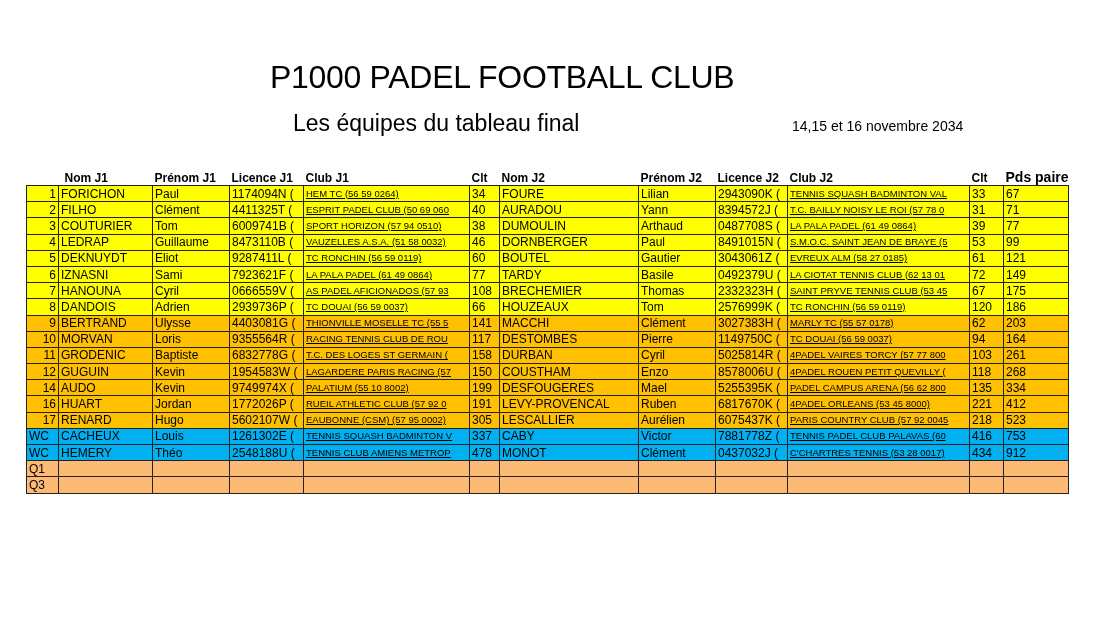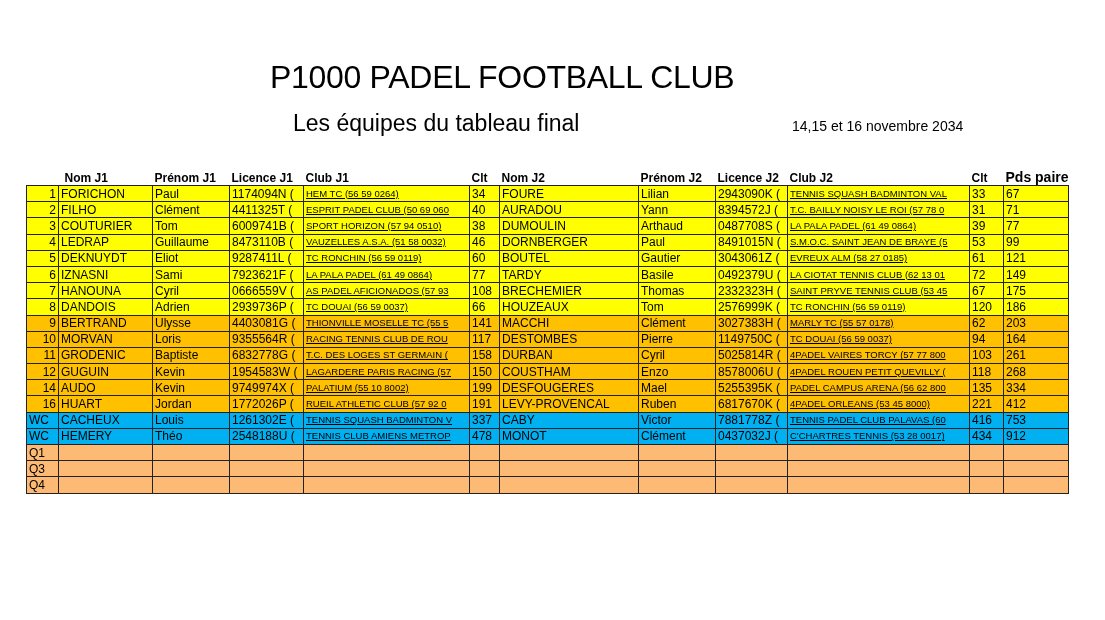--- a/index.html
+++ b/index.html
@@ -253,20 +253,34 @@
         <td>1772026P (</td>
         <td class="club">RUEIL ATHLETIC CLUB (57 92 0</td>
         <td>191</td>
         <td>LEVY-PROVENCAL</td>
         <td>Ruben</td>
         <td>6817670K (</td>
         <td class="club">4PADEL ORLEANS (53 45 8000)</td>
         <td>221</td>
         <td>412</td>
       </tr>
+      <tr class="orange">
+        <td class="num">17</td>
+        <td>RENARD</td>
+        <td>Hugo</td>
+        <td>5602107W (</td>
+        <td class="club">EAUBONNE (CSM) (57 95 0002)</td>
+        <td>305</td>
+        <td>LESCALLIER</td>
+        <td>Aurélien</td>
+        <td>6075437K (</td>
+        <td class="club">PARIS COUNTRY CLUB (57 92 0045</td>
+        <td>218</td>
+        <td>523</td>
+      </tr>
       <tr class="blue">
         <td class="wc">WC</td>
         <td>CACHEUX</td>
         <td>Louis</td>
         <td>1261302E (</td>
         <td class="club">TENNIS SQUASH BADMINTON V</td>
         <td>337</td>
         <td>CABY</td>
         <td>Victor</td>
         <td>7881778Z (</td>
@@ -309,28 +323,14 @@
         <td></td>
         <td class="club"></td>
         <td></td>
         <td></td>
         <td></td>
         <td></td>
         <td class="club"></td>
         <td></td>
         <td></td>
       </tr>
-      <tr class="empty">
-        <td class="wc">Q4</td>
-        <td></td>
-        <td></td>
-        <td></td>
-        <td class="club"></td>
-        <td></td>
-        <td></td>
-        <td></td>
-        <td></td>
-        <td class="club"></td>
-        <td></td>
-        <td></td>
-      </tr>
     </tbody>
 </table>
 
 </body></html>

